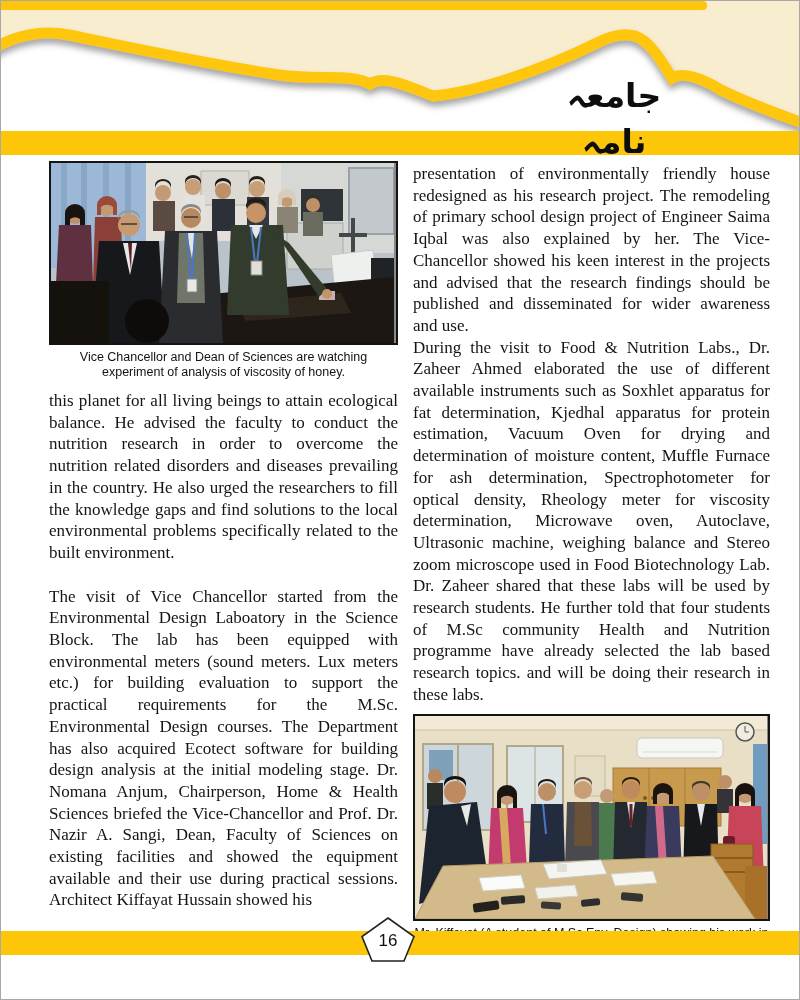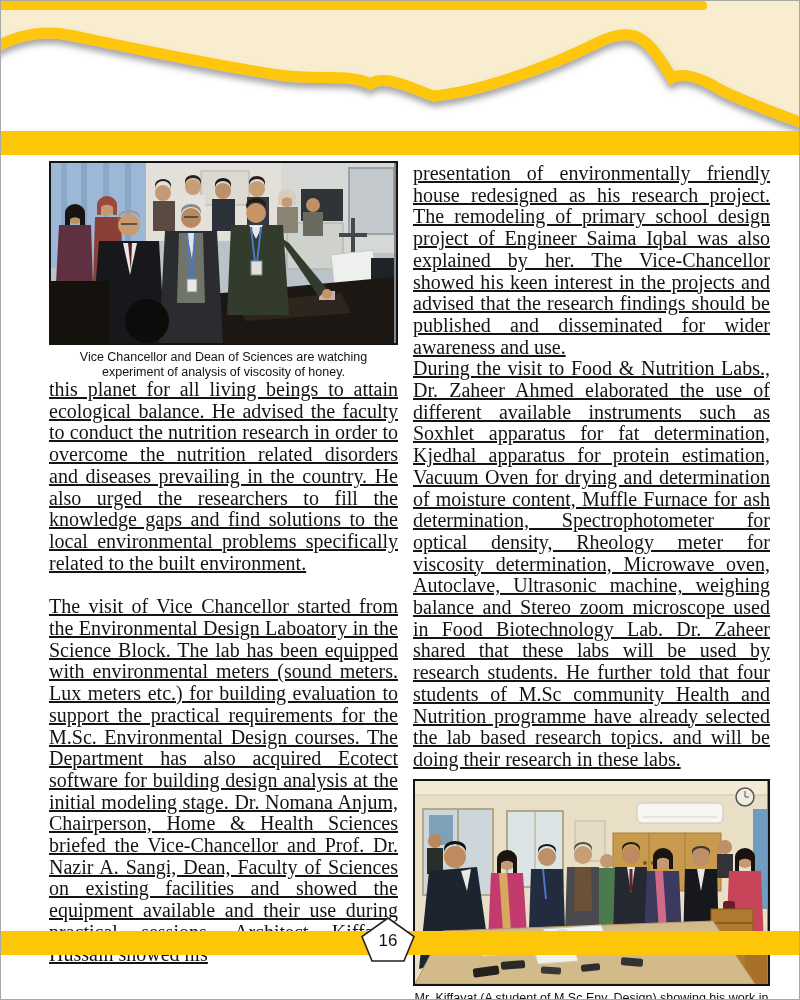--- a/index.html
+++ b/index.html
@@ -17,23 +17,23 @@
   .col{position:absolute;}
   .col-left{left:48px;top:160px;width:349px;}
   .col-right{left:412px;top:162px;width:357px;}
   figure{margin:0;padding:0;}
   .photo{border:2px solid #141414;display:block;background:#888;}
   .photo svg{display:block;}
   .caption{
     font-family:"Liberation Sans", sans-serif;font-size:12.5px;line-height:14.5px;
     text-align:center;color:#121212;margin-top:5px;
   }
-  .body-text{font-size:20px;line-height:21.7px;text-align:justify;color:#141414;text-decoration:underline;}
+  .body-text{font-size:17px;line-height:21.7px;text-align:justify;color:#141414;}
   .body-text p{margin:0;}
-  .col-left .body-text{}
+  .col-left .body-text{margin-top:11px;}
   .para-gap{margin-top:22px !important;}
   .col-right figure{margin-top:8px;}
   .bottom-band{position:absolute;left:0;top:930px;width:800px;height:24px;background:#fec608;}
   .page-num-wrap{position:absolute;left:358px;top:915px;width:58px;height:48px;}
   .page-num-wrap svg{display:block;}
 </style>
 </head>
 <body>
 
 <div class="page">
@@ -47,20 +47,21 @@
 
     <path d="M -12,50 C 14,34 42,29 68,34 C 122,45 200,62 278,74 C 318,80 350,72 369,83 C 383,73 409,86 432,95 C 472,92 540,70 598,41 C 612,34 624,32 634,35 C 650,41 660,60 671,77 C 683,70 702,78 720,89 C 748,103 775,112 812,126 L 812,-12 L -12,-12 Z" fill="#f9edd0"></path>
 
     <path d="M -12,50 C 14,34 42,29 68,34 C 122,45 200,62 278,74 C 318,80 350,72 369,83 C 383,73 409,86 432,95 C 472,92 540,70 598,41 C 612,34 624,32 634,35 C 650,41 660,60 671,77 C 683,70 702,78 720,89 C 748,103 775,112 812,126" fill="none" stroke="#fec608" stroke-width="11" filter="url(#ds)"></path>
 
     <rect x="-8" y="0" width="714" height="9" rx="4" fill="#fec608"></rect>
 
     <rect x="0" y="130" width="800" height="24" fill="#fec608"></rect>
   </svg>
 
+  <div class="urdu-title">جامعہ نامہ</div>
 
   <div class="col col-left">
     <figure>
       <div class="photo">
         <svg viewBox="0 0 343 180" width="343" height="180" xmlns="http://www.w3.org/2000/svg">
           <rect width="343" height="180" fill="#b9c3c9"></rect>
           <g>
             <rect x="0" y="0" width="95" height="105" fill="#9db8d6"></rect>
             <rect x="10" y="0" width="6" height="105" fill="#8aa8c8"></rect>
             <rect x="30" y="0" width="6" height="105" fill="#88a6c6"></rect>

